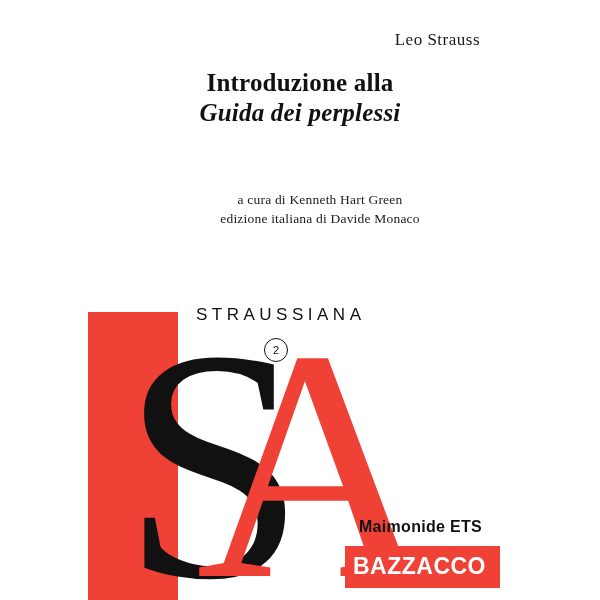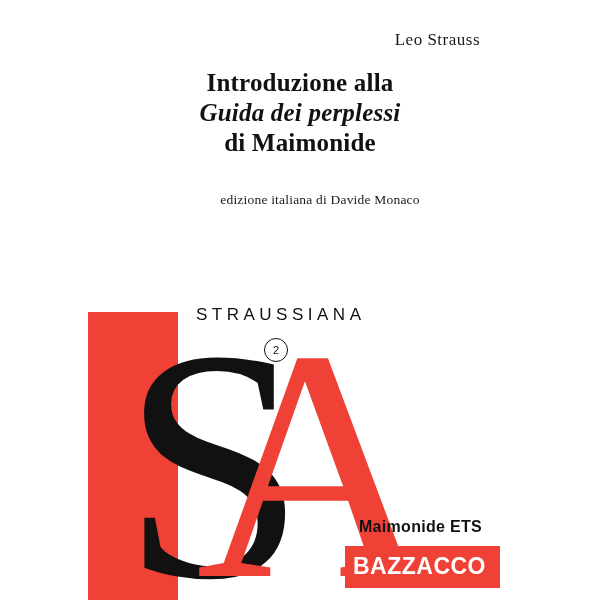--- a/index.html
+++ b/index.html
@@ -157,24 +157,24 @@
 </head>
 <body>
 
 <div class="cover">
 
   <div class="author">Leo Strauss</div>
 
   <div class="title-block">
     <div class="title-line">Introduzione alla</div>
     <div class="title-line italic">Guida dei perplessi</div>
-    <div class="title-line">di Maimonide</div>
   </div>
 
   <div class="credits">
+    <div>a cura di Kenneth Hart Green</div>
     <div>edizione italiana di Davide Monaco</div>
   </div>
 
   <div class="red-panel"></div>
 
   <div class="letter-s">S</div>
   <div class="letter-a">A</div>
 
   <div class="series-name">STRAUSSIANA</div>
   <div class="series-number">2</div>

